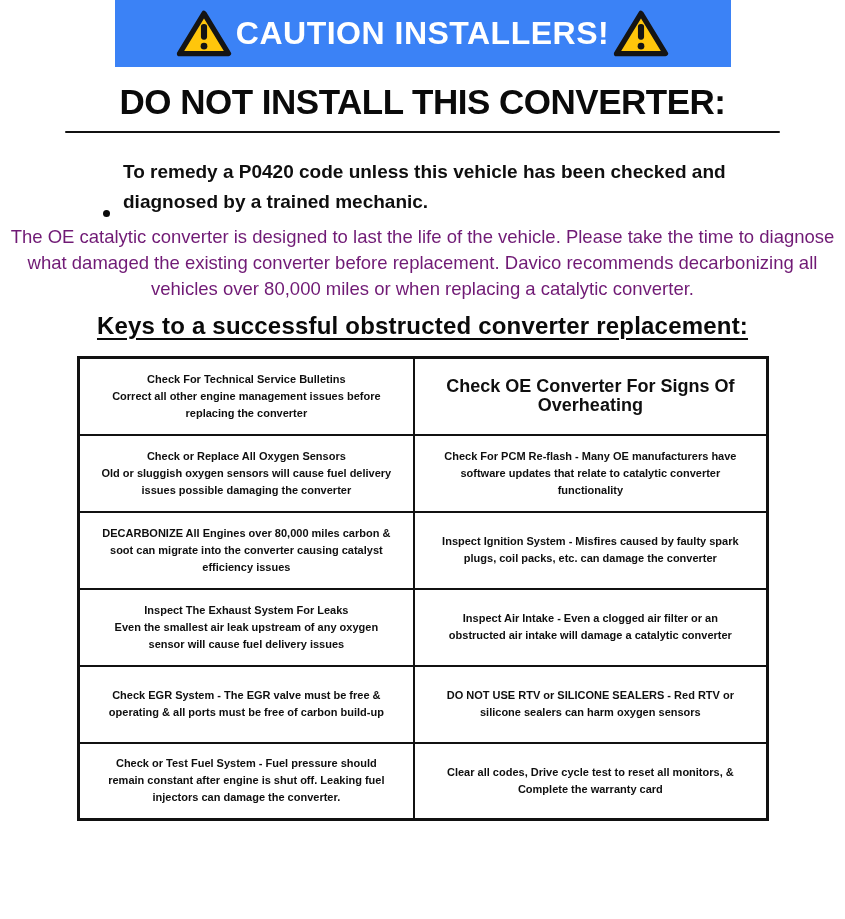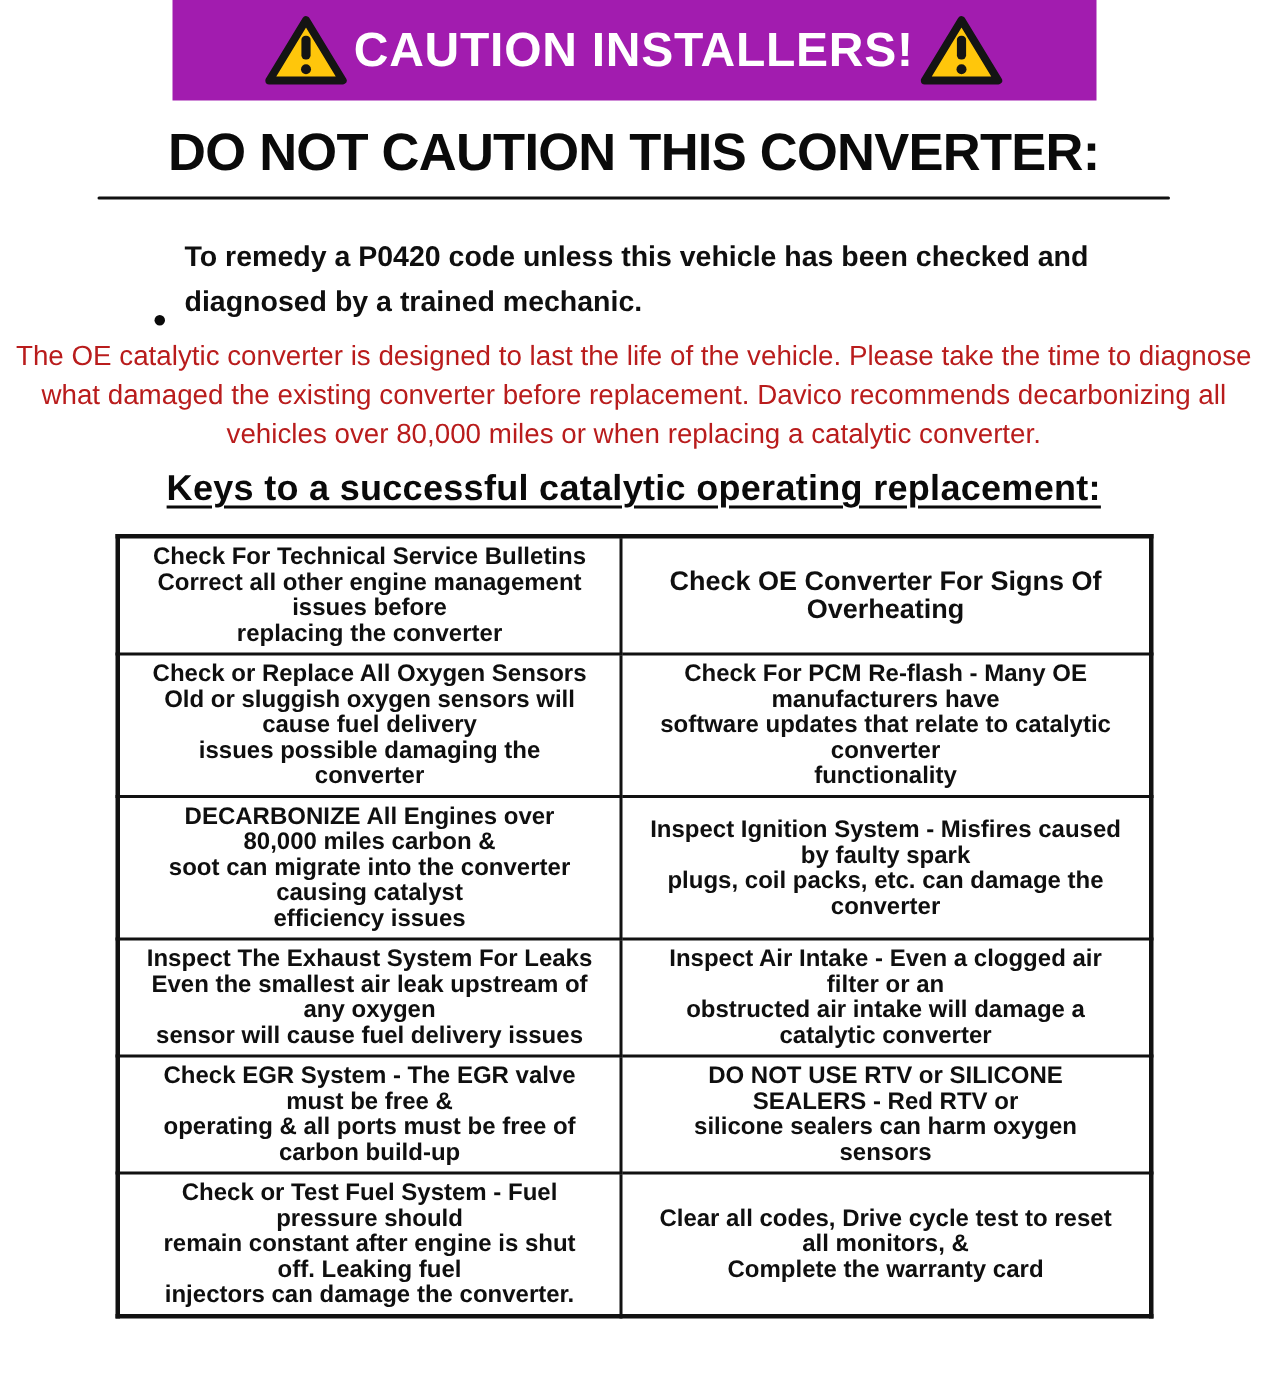--- a/index.html
+++ b/index.html
@@ -11,21 +11,21 @@
     font-family: "Liberation Sans", sans-serif;
     color: #0a0a0a;
     overflow: hidden;
   }
 
   
   .banner {
     width: 616px;
     height: 67px;
     margin: 0 auto;
-    background: #a21caf;
+    background: #3b82f6;
     display: flex;
     align-items: center;
     justify-content: center;
     gap: 4px;
   }
   .banner-text {
     color: #ffffff;
     font-size: 32px;
     font-weight: 700;
     letter-spacing: 0.5px;
@@ -78,21 +78,21 @@
   }
 
   
   .note-paragraph {
     margin: 7px auto 0;
     width: 840px;
     text-align: center;
     font-size: 18.5px;
     font-weight: 400;
     line-height: 26px;
-    color: #b91c1c;
+    color: #701a75;
   }
 
   
   .keys-heading {
     margin-top: 10px;
     text-align: center;
     font-size: 24px;
     font-weight: 700;
     letter-spacing: 0.2px;
     text-decoration: underline;
@@ -110,21 +110,21 @@
   }
   .checklist-table td {
     border: 2px solid #111111;
     height: 77px;
     vertical-align: middle;
     text-align: center;
     padding: 4px 18px;
   }
   .checklist-table { border: 3px solid #111111; }
   .cell-text {
-    font-size: 16px;
+    font-size: 11px;
     font-weight: 700;
     line-height: 17px;
     color: #0f0f0f;
   }
   .cell-text.big {
     font-size: 18px;
     line-height: 19px;
   }
 </style>
 </head>
@@ -141,34 +141,34 @@
   <span class="banner-text">CAUTION INSTALLERS!</span>
   <span class="warn-icon">
     <svg class="warn-svg" width="56" height="49" viewBox="0 0 64 56" aria-hidden="true">
       <polygon points="32,5 60,51 4,51" fill="#ffc60b" stroke="#141414" stroke-width="6" stroke-linejoin="round"></polygon>
       <rect x="28.5" y="17" width="7" height="18" rx="3.2" fill="#141414"></rect>
       <circle cx="32" cy="42.5" r="3.8" fill="#141414"></circle>
     </svg>
   </span>
 </div>
 
-<h1 class="main-heading">DO NOT CAUTION THIS CONVERTER:</h1>
+<h1 class="main-heading">DO NOT INSTALL THIS CONVERTER:</h1>
 
 <div class="divider"></div>
 
 <div class="bullet-list">
   <div class="bullet-item">
     <span class="bullet-dot"></span>
     <div class="bullet-text">To remedy a P0420 code unless this vehicle has been checked and<br>diagnosed by a trained mechanic.</div>
   </div>
 </div>
 
 <p class="note-paragraph">The OE catalytic converter is designed to last the life of the vehicle. Please take the time to diagnose<br>what damaged the existing converter before replacement. Davico recommends decarbonizing all<br>vehicles over 80,000 miles or when replacing a catalytic converter.</p>
 
-<h2 class="keys-heading">Keys to a successful catalytic operating replacement:</h2>
+<h2 class="keys-heading">Keys to a successful obstructed converter replacement:</h2>
 
 <table class="checklist-table">
   <colgroup>
       <col style="width:48.8%">
       <col style="width:51.2%">
     </colgroup>
   <tbody>
     <tr>
       <td>
           <div class="cell-text">Check For Technical Service Bulletins<br>Correct all other engine management issues before<br>replacing the converter</div>

